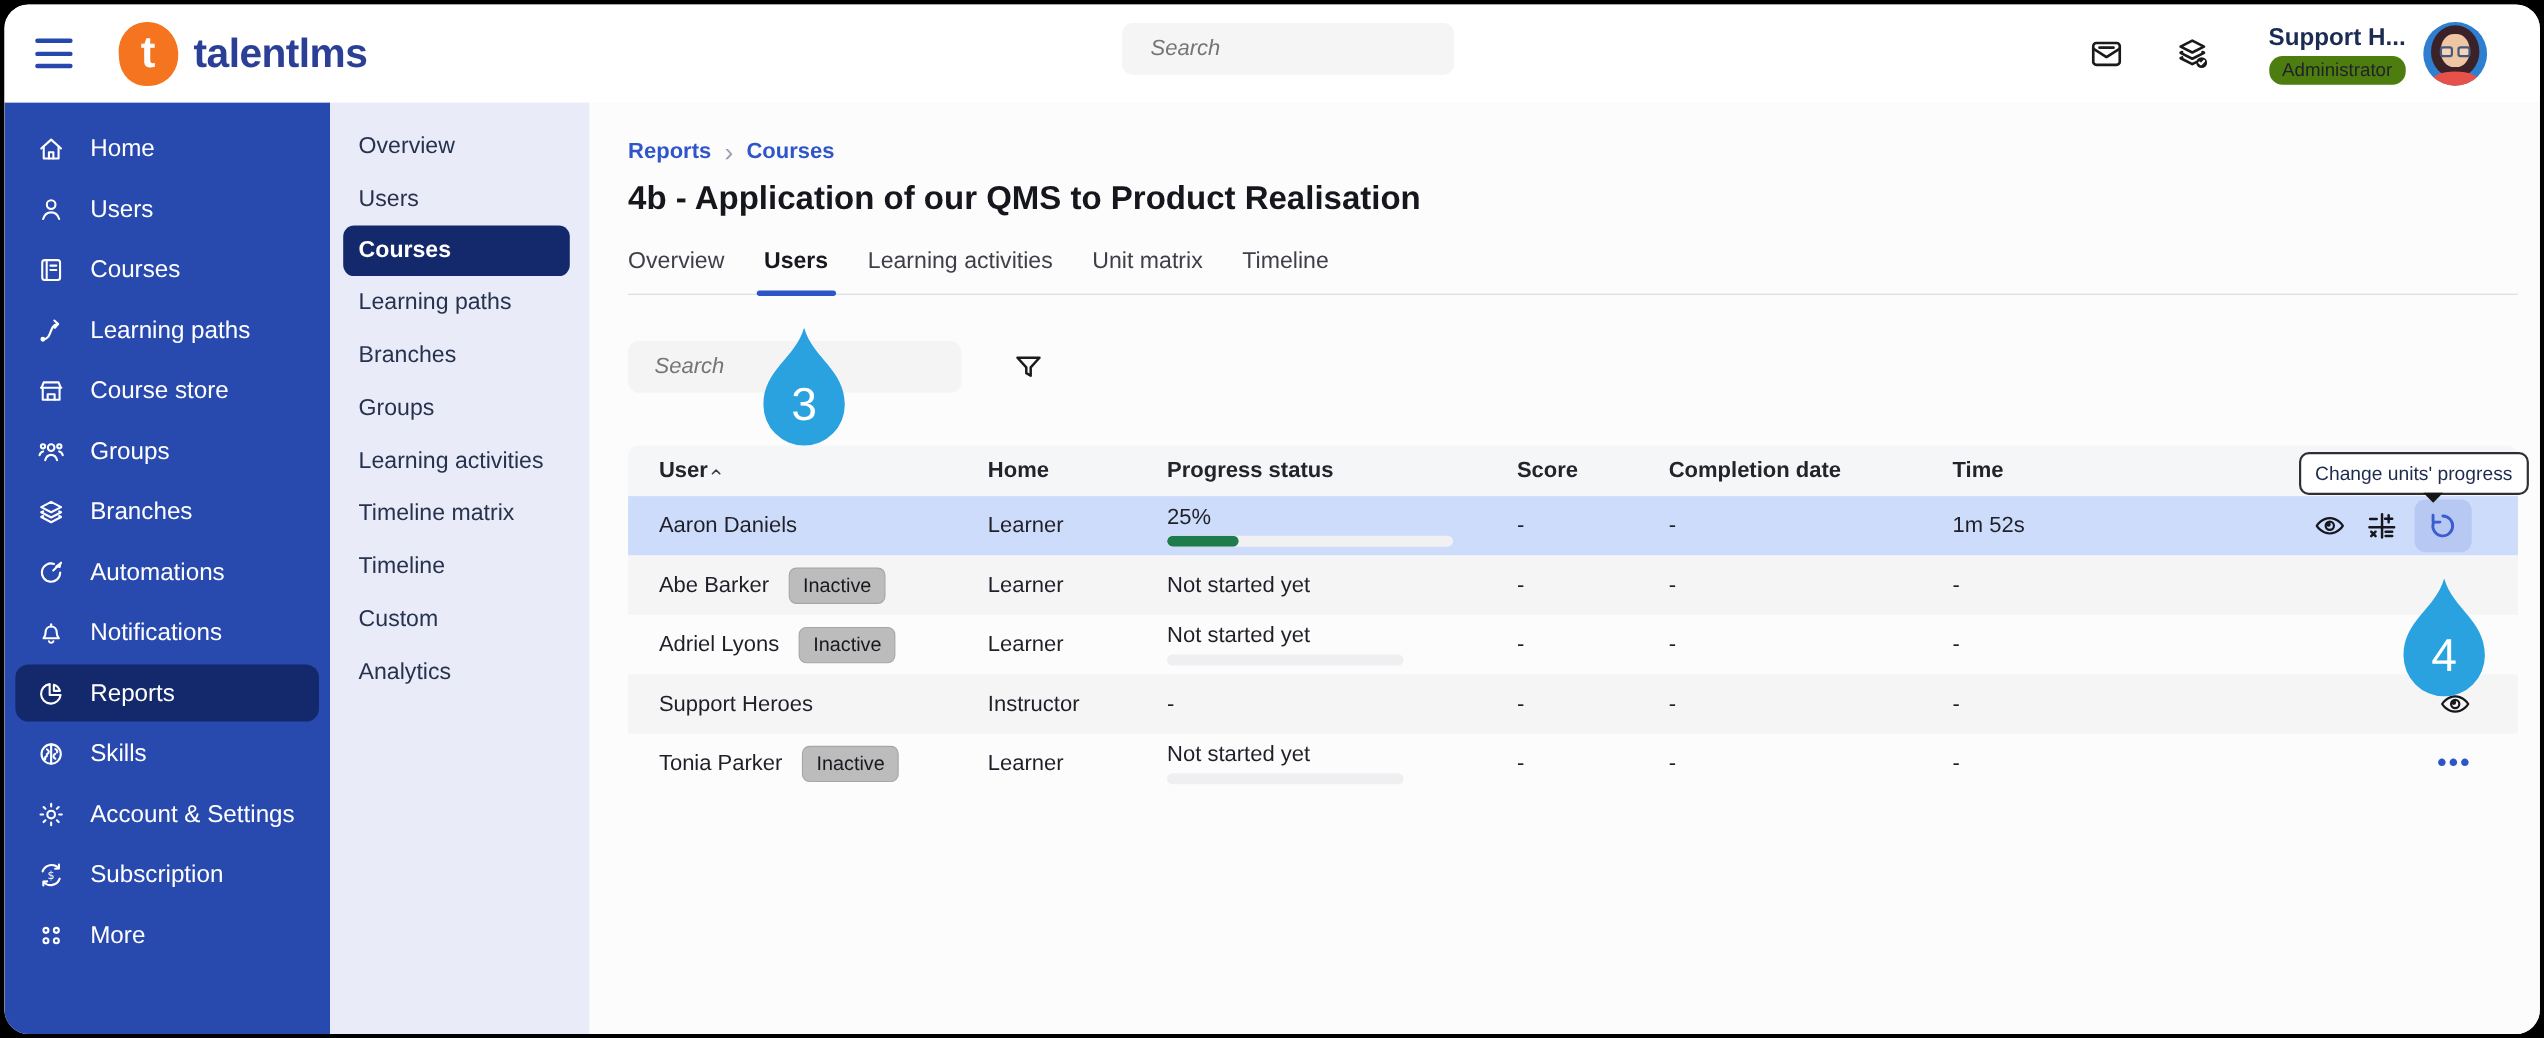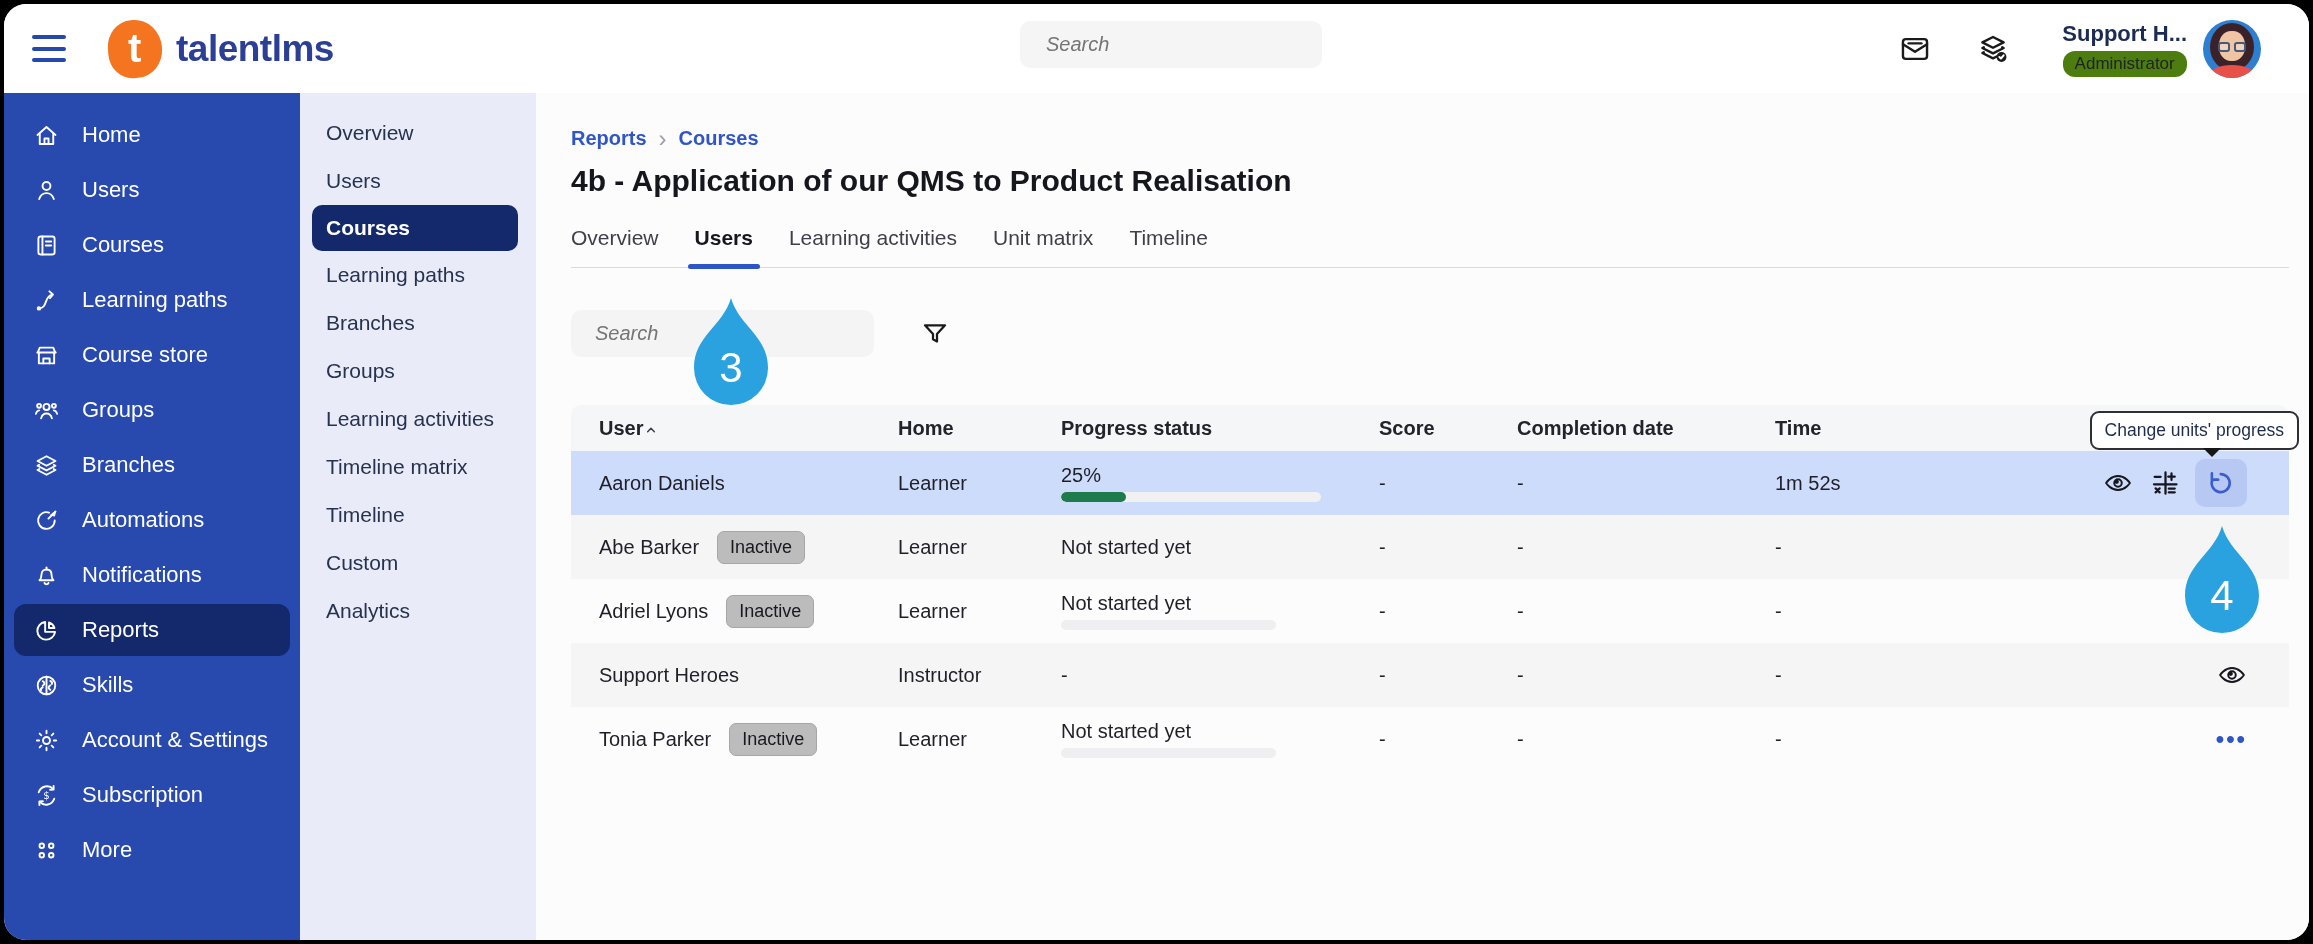--- a/index.html
+++ b/index.html
@@ -62,21 +62,21 @@
   .funnel { width:30px; height:30px; margin-left:46px; color:#1a1a1a; cursor:pointer; }
 
   
   .table { margin-top:48px; width:1718px; }
   .thead, .trow { display:grid; grid-template-columns:327px 163px 318px 138px 258px 1fr 190px; align-items:center; }
   .thead { height:46px; background:#f5f6f7; border-radius:10px 10px 0 0; font-size:20px; font-weight:bold; color:#23232b; }
   .thead .cell:first-child { display:flex; align-items:center; }
   .cell { padding-left:0; }
   .cell:first-child { padding-left:28px; }
   .sort-caret { width:16px; height:16px; color:#3a3a44; }
-  .trow { height:64px; font-size:20px; color:#1f1f28; }
+  .trow { height:54px; font-size:20px; color:#1f1f28; }
   .trow.selected { background:#cedcfb; }
   .trow:not(.selected):nth-child(odd) { background:#f5f5f6; }
   .user-cell { display:flex; align-items:center; gap:18px; }
   .badge { background:#bcbcbc; border:1px solid #a6a6a6; border-radius:7px; padding:5px 12px; font-size:18px; color:#18181f; }
   .progress-cell .plabel { line-height:22px; }
   .pbar { margin-top:6px; width:260px; height:10px; border-radius:5px; background:#f1f1f2; overflow:hidden; }
   .trow:not(.selected) .pbar { width:215px; background:#efeff1; }
   .pfill { height:100%; background:#1e7b4b; border-radius:5px; }
   .actions { display:flex; justify-content:flex-end; align-items:center; gap:16px; padding-right:42px; }
   .act-btn { width:30px; height:30px; color:#16161d; cursor:pointer; display:flex; align-items:center; justify-content:center; }

